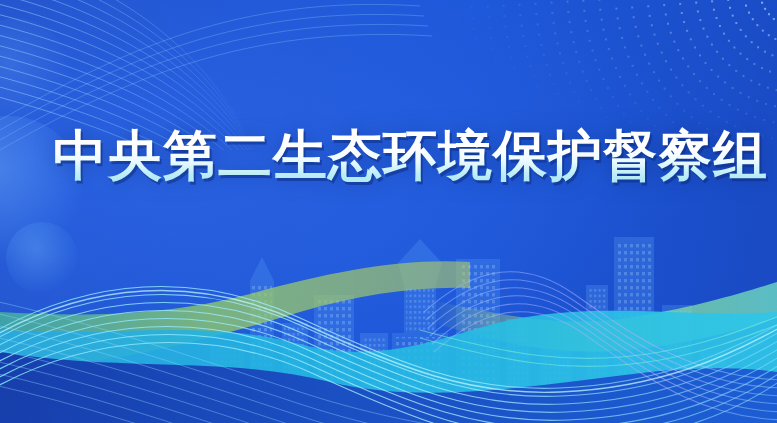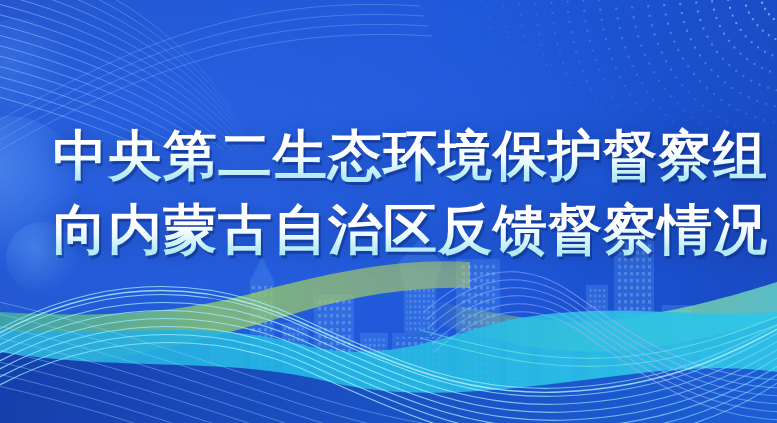--- a/index.html
+++ b/index.html
@@ -674,16 +674,15 @@
       </g>
       <g fill="none" stroke="#7ff0d8" stroke-opacity=".55" stroke-width="1.2">
         <path d="M420,330 C 500,352 570,368 660,352 C 715,342 752,326 790,312"></path>
         <path d="M420,338 C 500,360 570,376 660,360 C 715,350 752,334 790,320"></path>
       </g>
     </svg>
   </div>
 
   <div class="title-block">
     <span class="title-line">中央第二生态环境保护督察组</span>
-    <span class="title-line">向内蒙古自治区反馈督察情况</span>
   </div>
 
 </div>
 
 </body></html>

